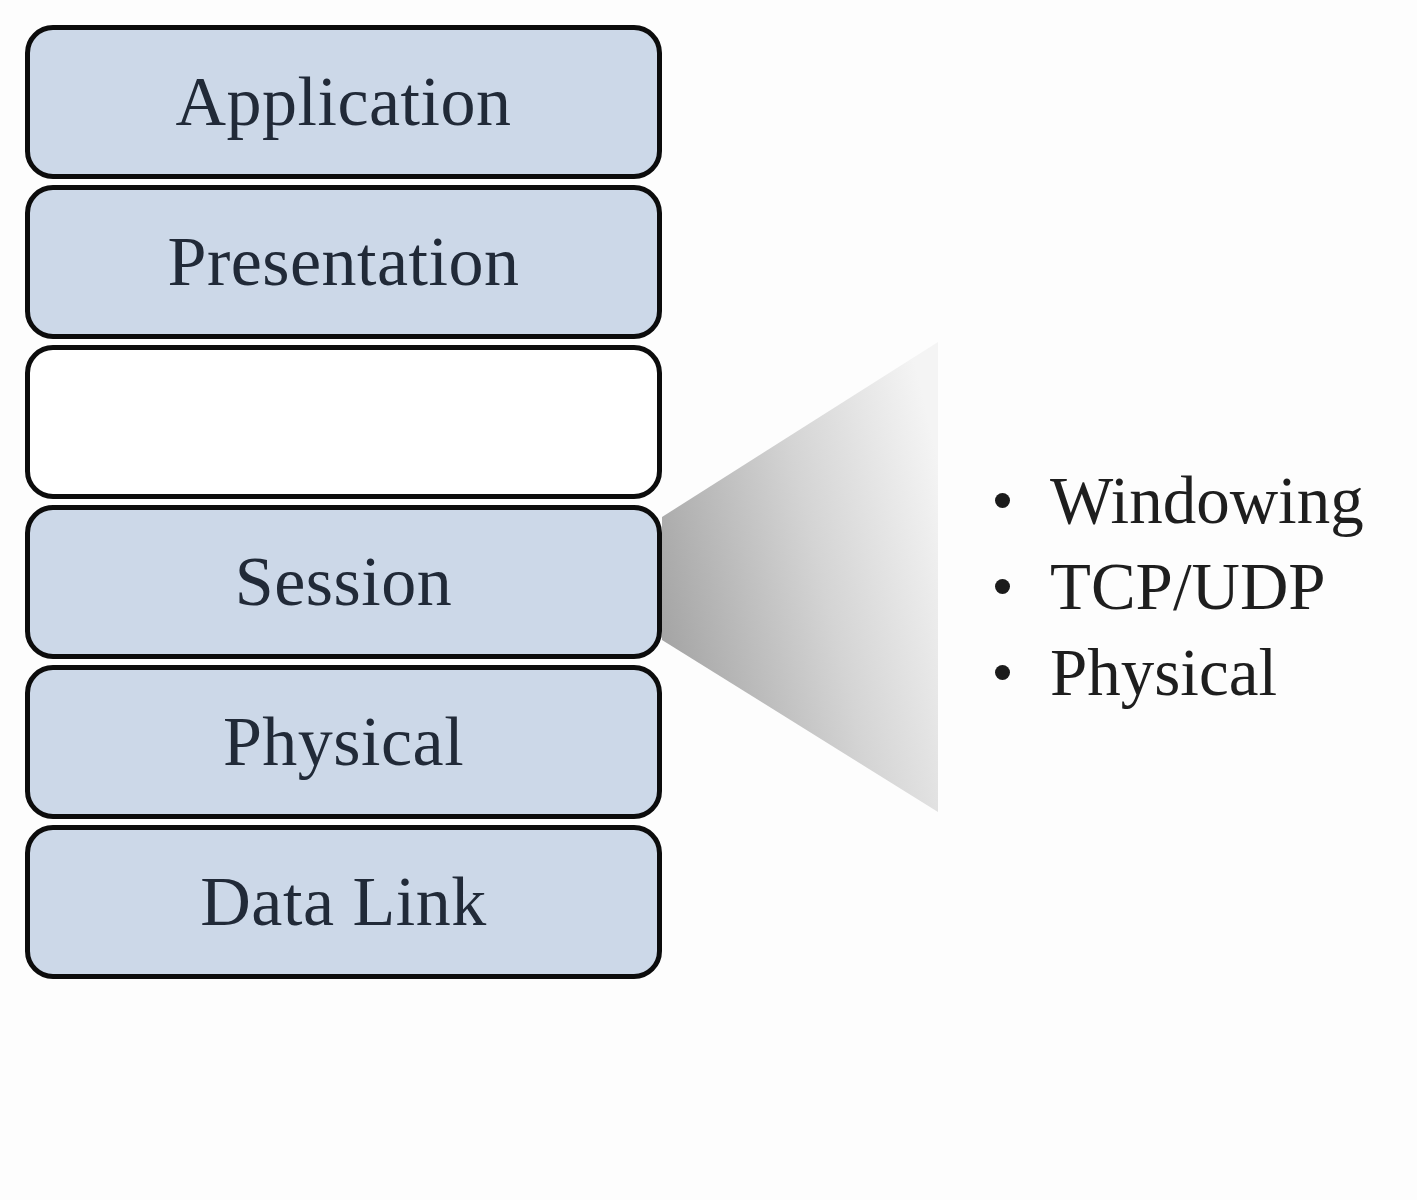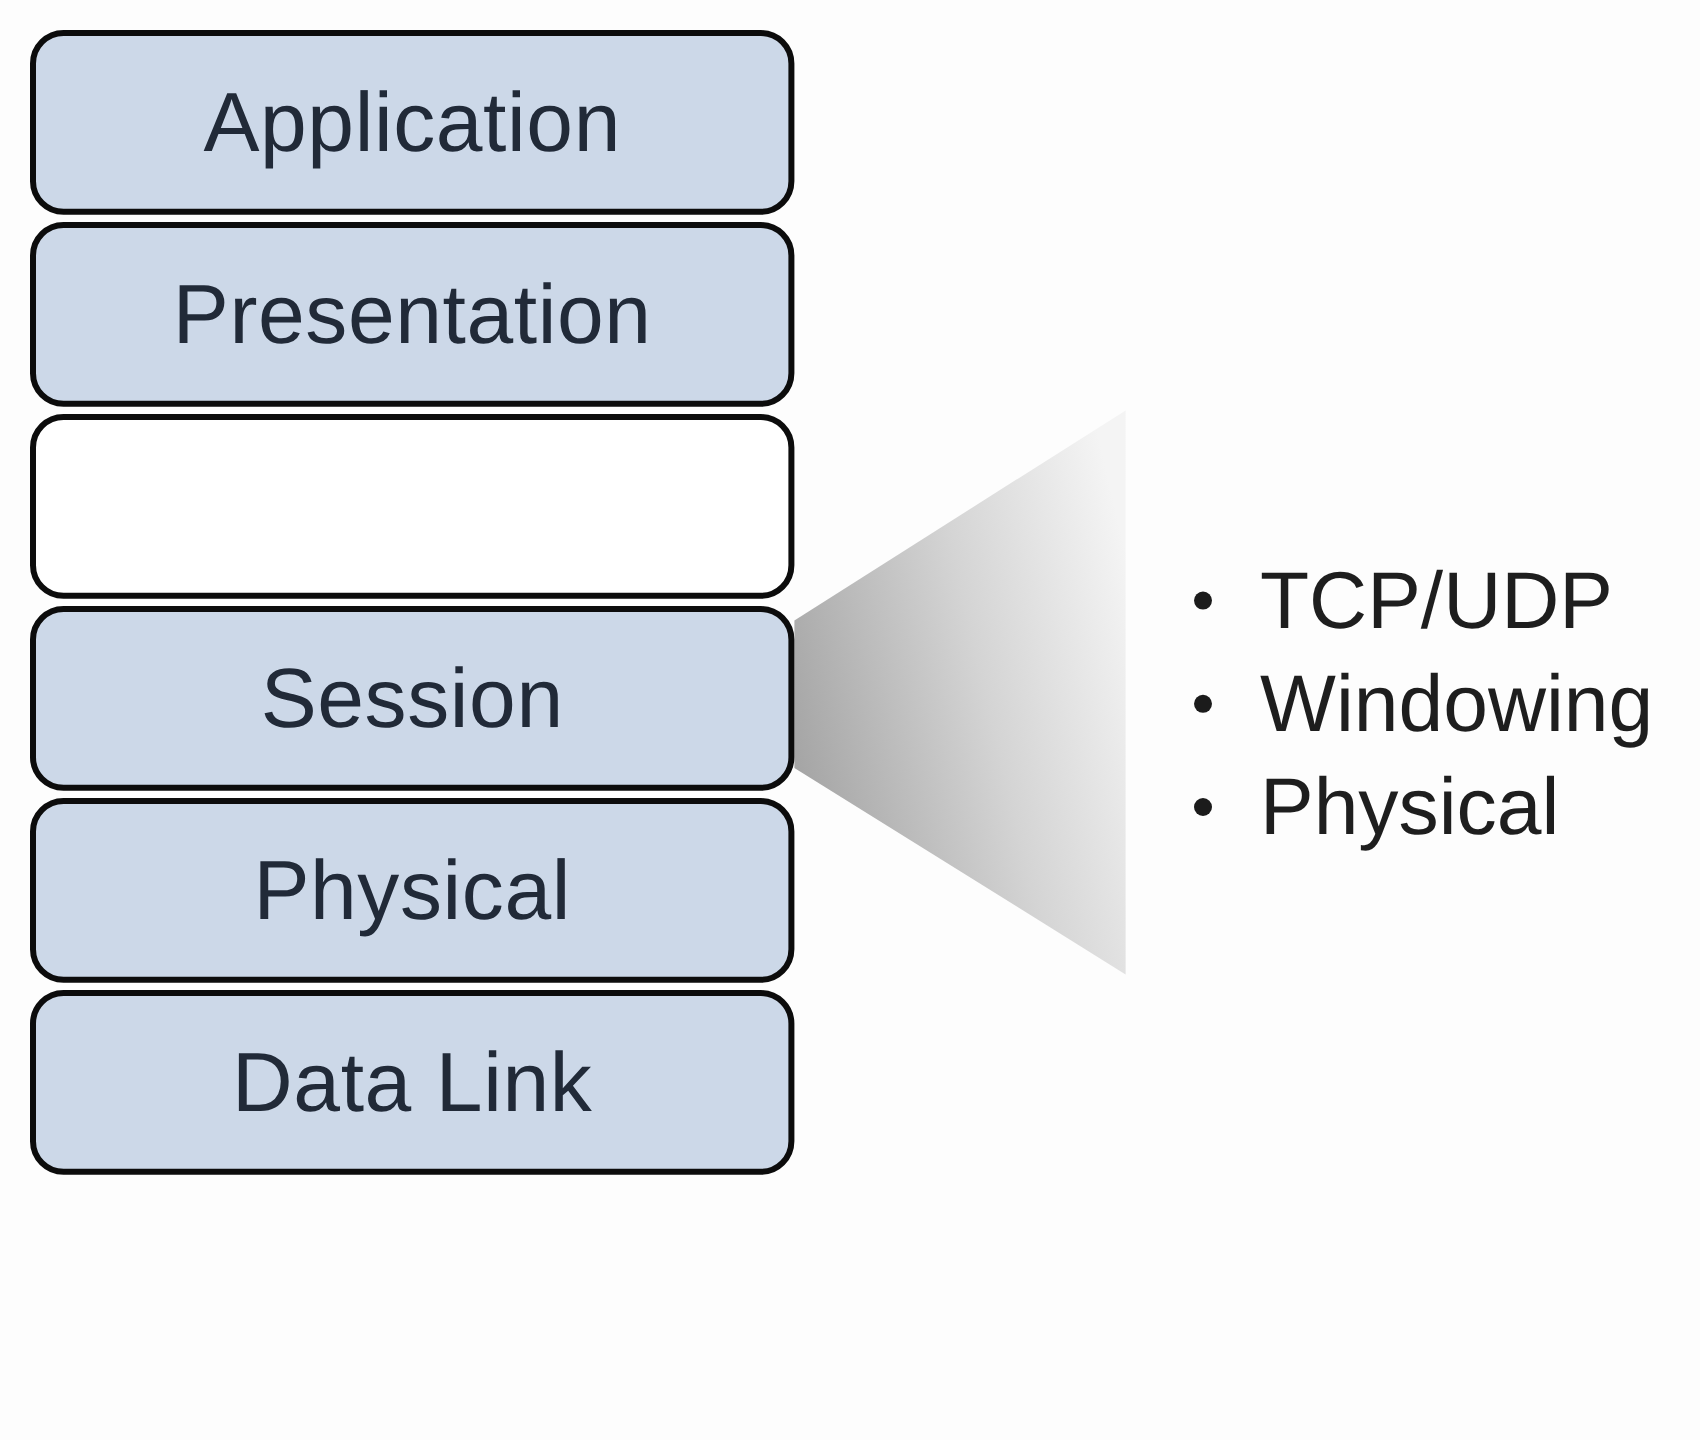--- a/index.html
+++ b/index.html
@@ -6,21 +6,21 @@
     margin: 0;
     padding: 0;
     background: #ffffff;
   }
   .canvas {
     position: relative;
     width: 1417px;
     height: 1200px;
     background: #fdfdfd;
     overflow: hidden;
-    font-family: Liberation Sans, sans-serif;
+    font-family: Liberation Serif, serif;
   }
   .stack {
     position: absolute;
     left: 25px;
     top: 25px;
     width: 637px;
   }
   .layer {
     box-sizing: border-box;
     width: 637px;
@@ -102,25 +102,25 @@
       <span>Physical</span>
     </div>
     <div class="layer">
       <span>Data Link</span>
     </div>
   </div>
 
   <div class="bullets">
     <div class="bullet-row">
       <span class="bullet-dot"></span>
-      <span>TCP/UDP</span>
+      <span>Windowing</span>
     </div>
     <div class="bullet-row">
       <span class="bullet-dot"></span>
-      <span>Windowing</span>
+      <span>TCP/UDP</span>
     </div>
     <div class="bullet-row">
       <span class="bullet-dot"></span>
       <span>Physical</span>
     </div>
   </div>
 
 </div>
 
 </body></html>

